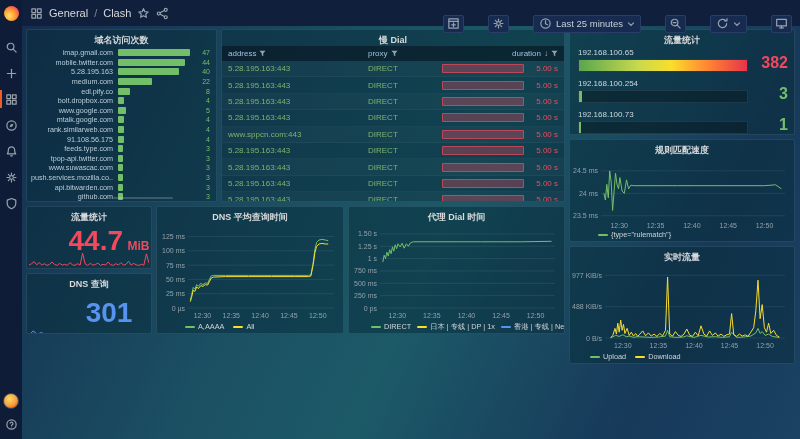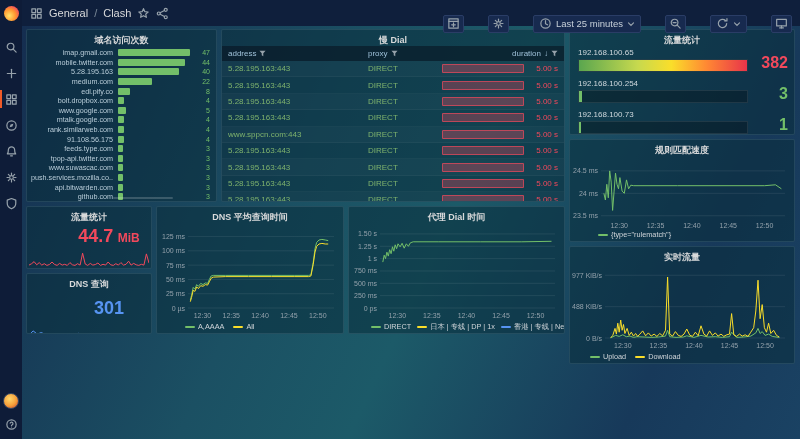--- a/index.html
+++ b/index.html
@@ -61,21 +61,21 @@
   .lan-item{padding:2px 8px 0 8px;position:relative;height:29px;}
   .lan-item .llbl{font-size:8px;color:#cfd8dd;margin-bottom:2px;}
   .lan-track{width:calc(100% - 38px);height:13px;background:rgba(0,0,0,0.28);
     border:1px solid rgba(255,255,255,0.09);box-sizing:border-box;position:relative;}
   .lan-fill{position:absolute;left:0;top:0;bottom:0;}
   .lan-fill.grad{background:linear-gradient(90deg,#5aa64f 0%,#c7d94e 35%,#fade2a 55%,#ff8833 76%,#e8344a 100%);}
   .lan-fill.green{background:#73bf69;}
   .lan-val{position:absolute;right:6px;top:8px;font-size:16px;font-weight:bold;}
   
   .stat-val{text-align:center;font-weight:bold;line-height:1;}
-  .stat-val .big{font-size:18px;margin-left:40px;}
+  .stat-val .big{font-size:28px;margin-left:40px;}
   .stat-val .unit{font-size:12px;}
   .spark{position:absolute;left:2px;right:2px;bottom:1px;}
   
   .chart-wrap{position:absolute;left:1px;right:1px;}
   .legend{display:flex;gap:9px;padding:0 0 0 28px;font-size:7.3px;color:#d0d5d9;align-items:center;height:11px;}
   .legend .li{display:flex;align-items:center;gap:3px;cursor:pointer;white-space:nowrap;}
   .legend .dash{width:10px;height:2px;border-radius:1px;display:inline-block;}
 </style>
 </head>
 <body>

